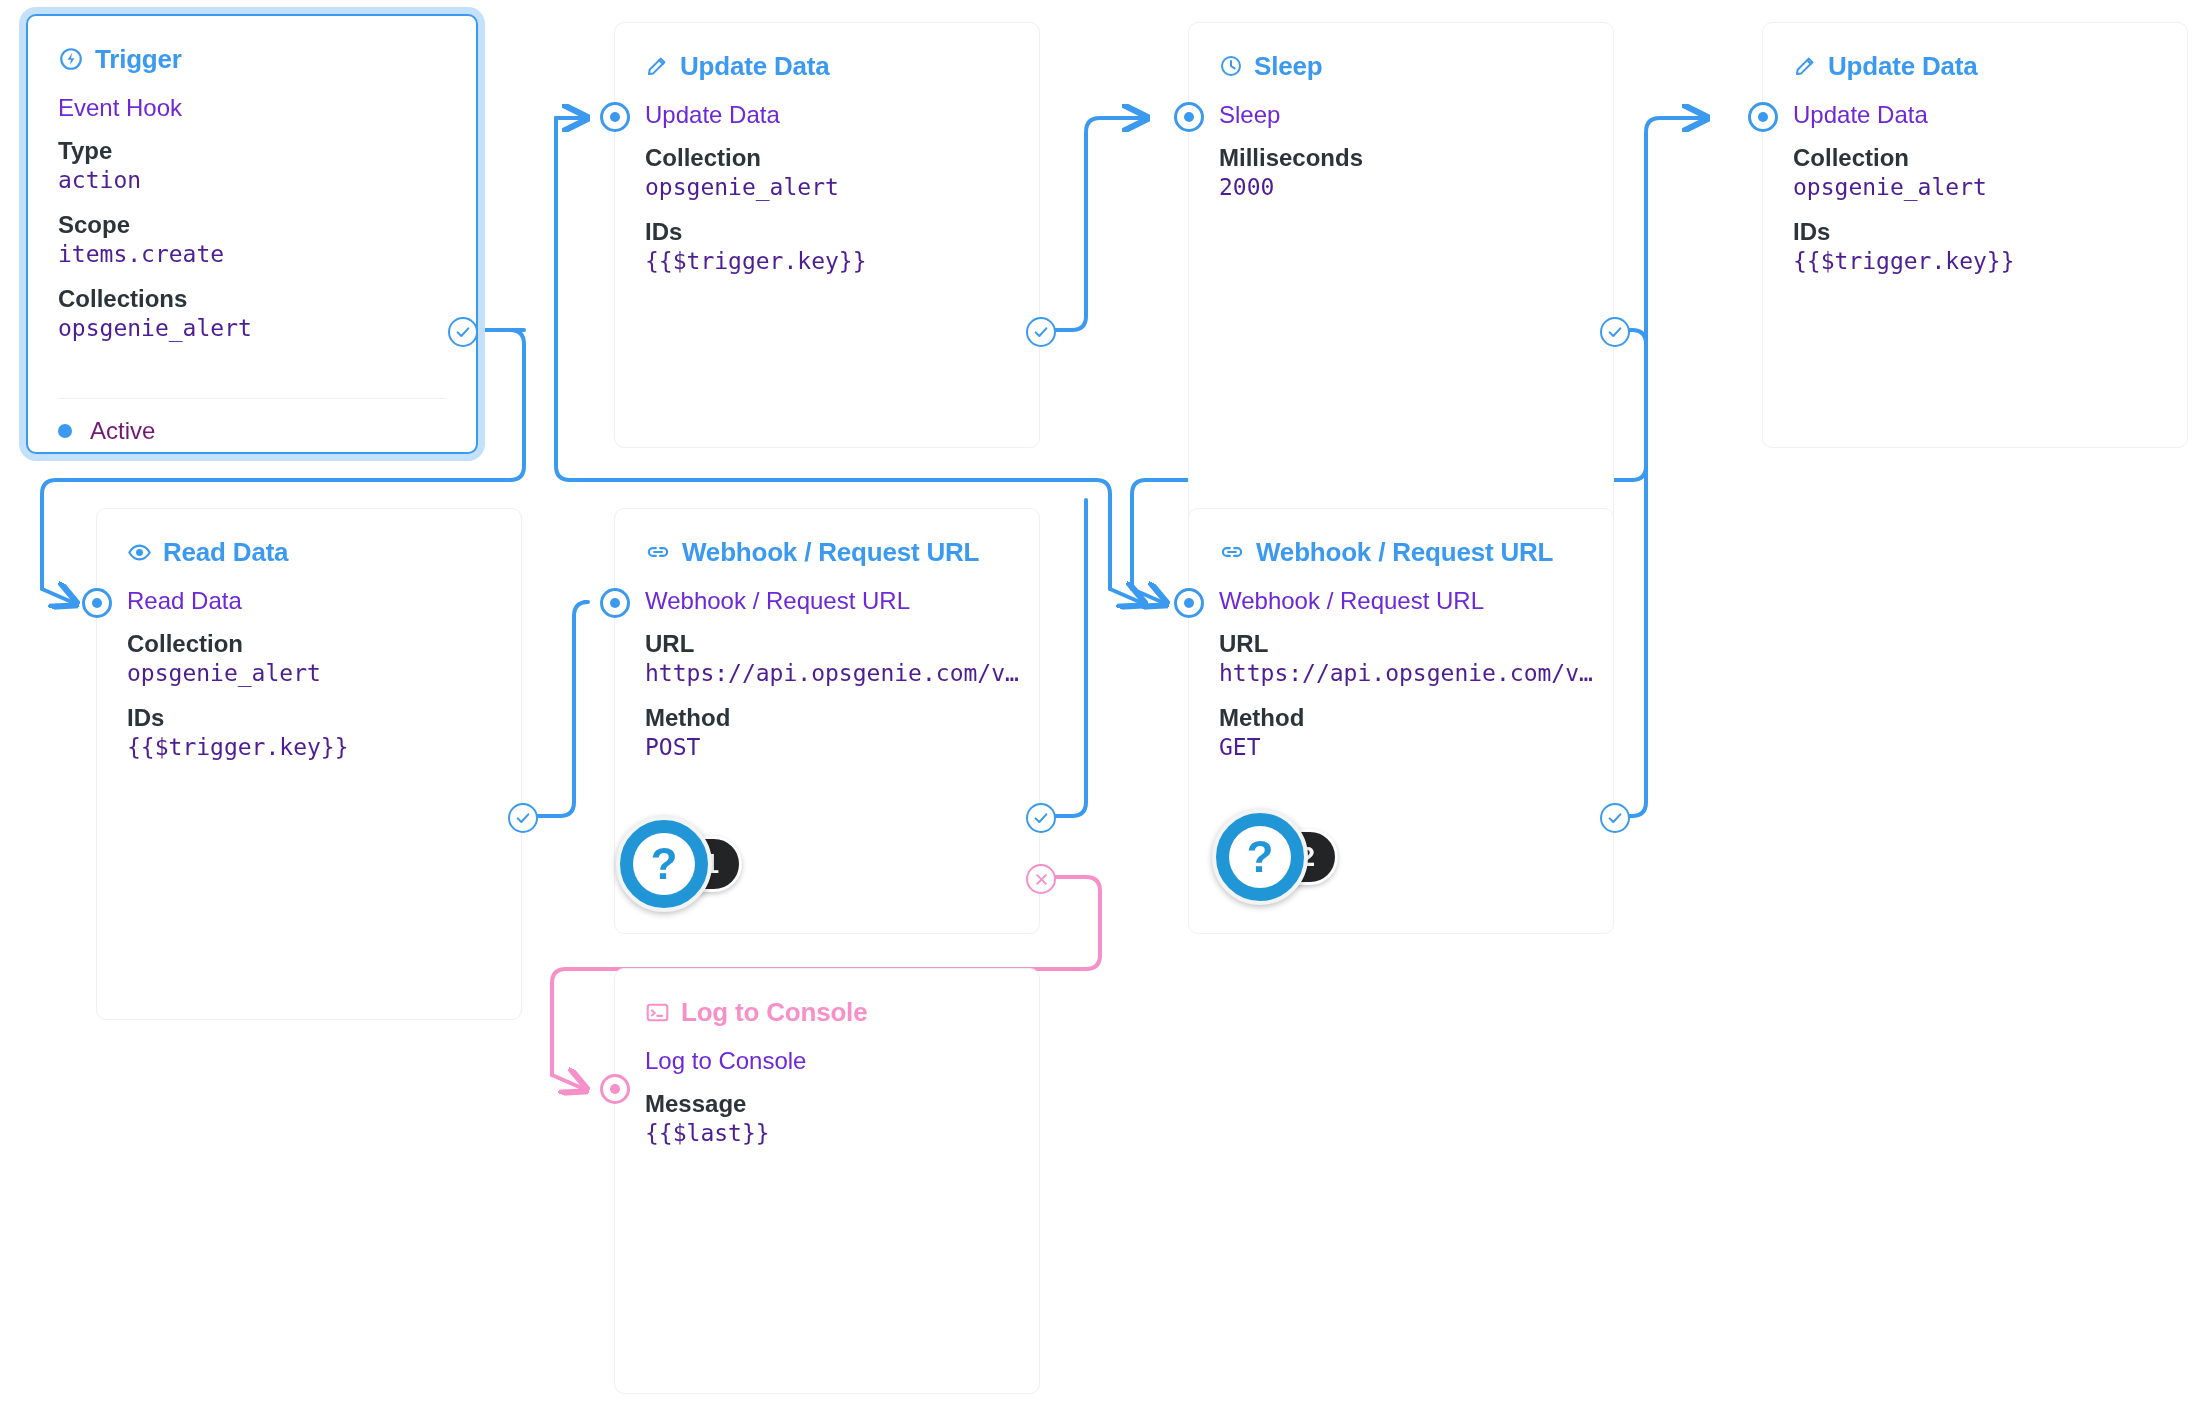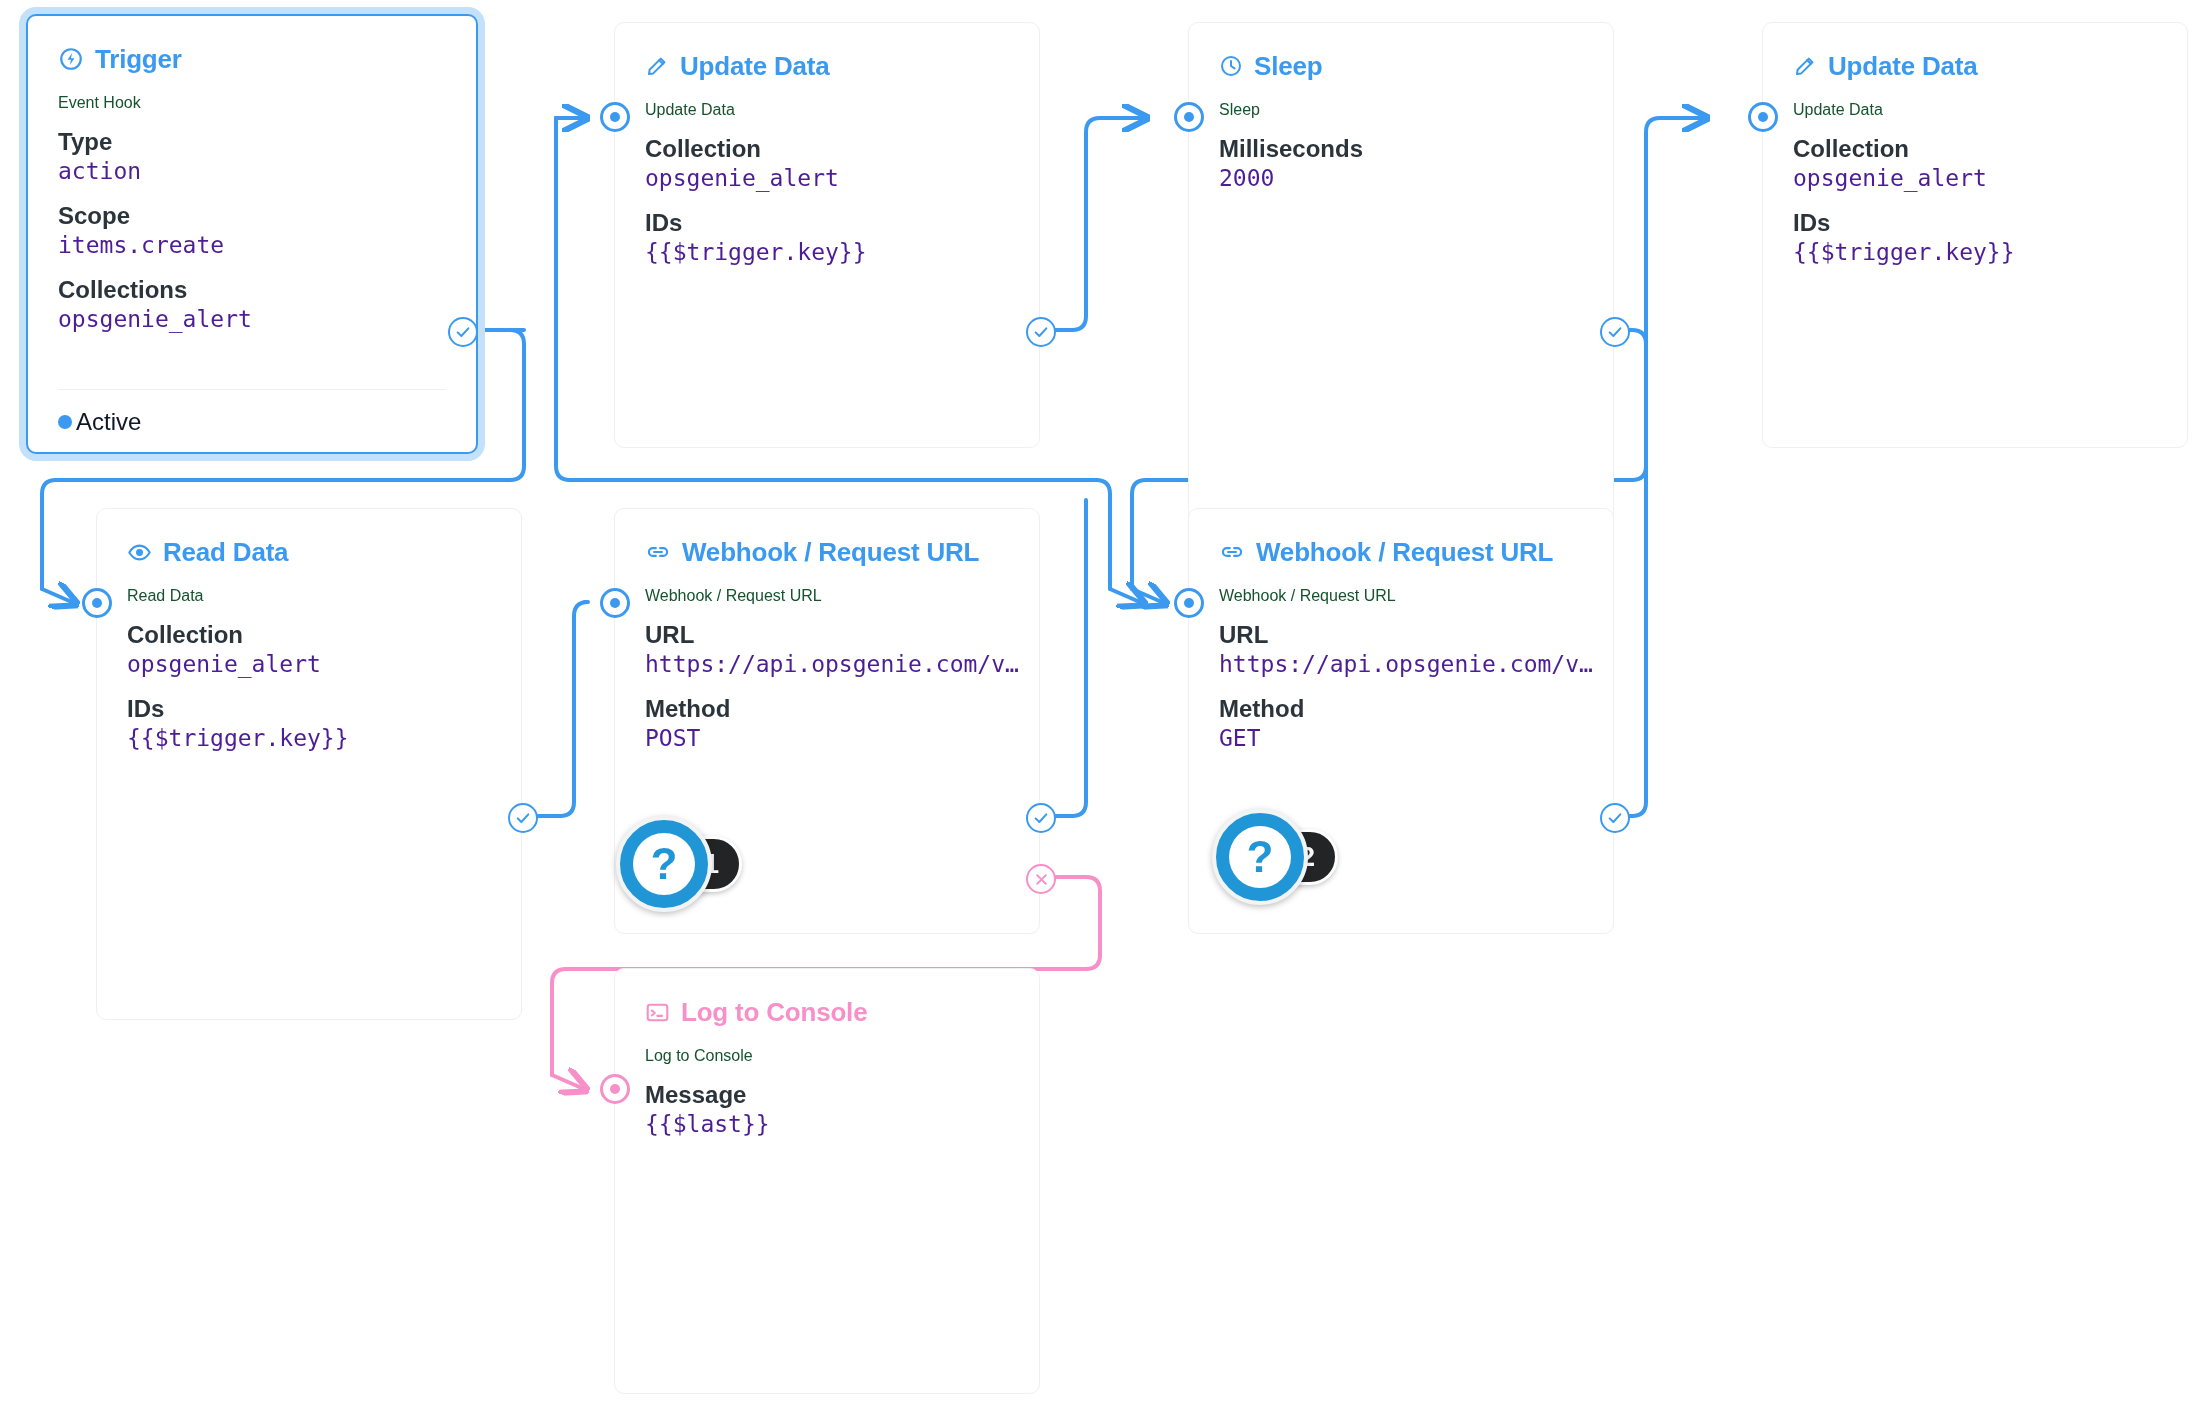--- a/index.html
+++ b/index.html
@@ -51,22 +51,22 @@
     font-weight: 700;
     color: #3b9af0;
     letter-spacing: -0.2px;
     margin-bottom: 22px;
     line-height: 1;
   }
   .card.pink .card-title { color: #f78fc8; }
   .card-title .ti { display: block; line-height: 0; }
 
   .node-name {
-    font-size: 16px;
-    color: #14532d;
+    font-size: 24px;
+    color: #6d28d9;
     line-height: 1.18;
     margin-bottom: 4px;
     margin-top: 20px;
   }
   .field { margin-top: 14px; }
   .field:first-of-type { margin-top: 4px; }
   .field-label {
     font-size: 24px;
     font-weight: 700;
     color: #2b333b;
@@ -81,24 +81,24 @@
     overflow: hidden;
   }
   .divider {
     height: 1px;
     background: #eef0f2;
     margin: 0 30px;
   }
   .status-row {
     display: flex;
     align-items: center;
-    gap: 4px;
+    gap: 18px;
     padding: 18px 30px 0 30px;
     font-size: 24px;
-    color: #0f172a;
+    color: #701a75;
   }
   .status-dot {
     width: 14px; height: 14px;
     border-radius: 50%;
     background: #3b9af0;
     flex: none;
   }
 
   
   .port {

